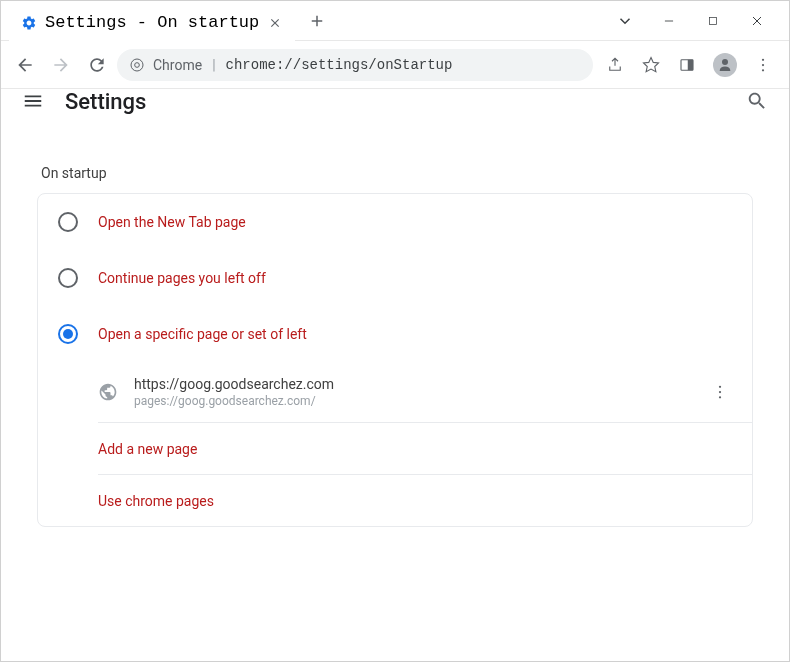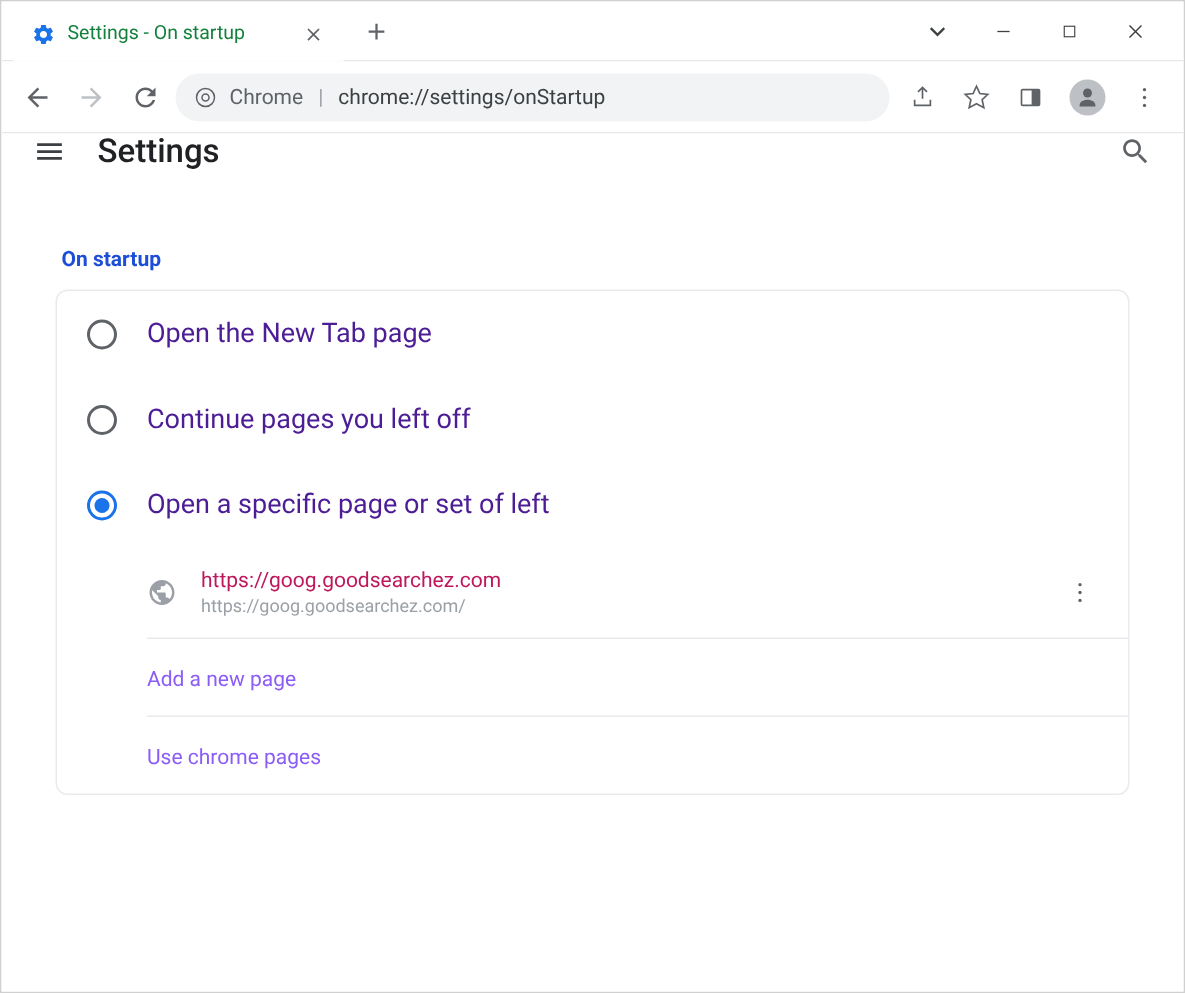--- a/index.html
+++ b/index.html
@@ -40,23 +40,24 @@
     }
     .tab-favicon {
       width: 16px;
       height: 16px;
       color: #1a73e8;
       display: flex;
       align-items: center;
       justify-content: center;
     }
     .tab-title {
-      font-size: 13px;
-      color: #15803d;
+      font-size: 17px;
+      color: #000000;
       flex: 1;
+      font-family: Liberation Mono, monospace;
     }
     .tab-close {
       width: 16px;
       height: 16px;
       display: flex;
       align-items: center;
       justify-content: center;
       color: #5f6368;
       cursor: pointer;
     }
@@ -119,21 +120,21 @@
       font-size: 14px;
       color: #5f6368;
     }
     .addr-icon {
       width: 16px;
       height: 16px;
       color: #5f6368;
     }
     .addr-label { color: #5f6368; }
     .addr-sep { color: #9aa0a6; margin: 0 2px; }
-    .addr-url { color: #3c4043; }
+    .addr-url { color: #3c4043; font-family: Liberation Mono, monospace; }
     .tbar-icons {
       display: flex;
       align-items: center;
       gap: 16px;
       padding: 0 8px;
     }
     .tbar-icon {
       width: 20px;
       height: 20px;
       display: flex;
@@ -185,23 +186,23 @@
       align-items: center;
       justify-content: center;
       color: #5f6368;
       cursor: pointer;
     }
     .section {
       padding: 0 24px;
     }
     .section-title {
       font-size: 14px;
-      color: #1d4ed8;
+      color: #404040;
       padding: 20px 16px 12px;
-      font-weight: 700;
+      font-weight: 400;
     }
     .card {
       border: 1px solid #e8eaed;
       border-radius: 8px;
       background: #fff;
       margin: 0 12px;
     }
     .radio-row {
       display: flex;
       align-items: center;
@@ -223,22 +224,22 @@
       border-color: #1a73e8;
     }
     .radio.selected::after {
       content: '';
       width: 10px;
       height: 10px;
       background: #1a73e8;
       border-radius: 50%;
     }
     .radio-label {
-      font-size: 18px;
-      color: #4c1d95;
+      font-size: 14px;
+      color: #b91c1c;
     }
     .sub-list {
       padding-left: 60px;
     }
     .page-row {
       display: flex;
       align-items: center;
       padding: 14px 20px 14px 0;
       gap: 16px;
       border-bottom: 1px solid #e8eaed;
@@ -246,21 +247,21 @@
     .page-row:last-child { border-bottom: none; }
     .globe-icon {
       width: 20px;
       height: 20px;
       color: #9aa0a6;
       flex-shrink: 0;
     }
     .page-info { flex: 1; }
     .page-name {
       font-size: 14px;
-      color: #be185d;
+      color: #404040;
     }
     .page-url {
       font-size: 12px;
       color: #9aa0a6;
       margin-top: 2px;
     }
     .more-btn {
       width: 24px;
       height: 24px;
       display: flex;
@@ -269,21 +270,21 @@
       color: #5f6368;
       cursor: pointer;
     }
     .link-row {
       padding: 16px 20px 16px 0;
       border-bottom: 1px solid #e8eaed;
     }
     .link-row:last-child { border-bottom: none; }
     .link-text {
       font-size: 14px;
-      color: #8b5cf6;
+      color: #b91c1c;
       cursor: pointer;
     }
   </style>
 </head>
 <body>
 
 <div class="window-frame">
   <div class="titlebar">
     <div class="tab">
       <span class="tab-favicon">
@@ -424,21 +425,21 @@
 
         <div class="sub-list">
           <div class="page-row">
             <span class="globe-icon">
               <svg viewBox="0 0 24 24" width="20" height="20" fill="currentColor">
                   <path d="M12 2C6.48 2 2 6.48 2 12s4.48 10 10 10 10-4.48 10-10S17.52 2 12 2zm-1 17.93c-3.95-.49-7-3.85-7-7.93 0-.62.08-1.21.21-1.79L9 15v1c0 1.1.9 2 2 2v1.93zm6.9-2.54c-.26-.81-1-1.39-1.9-1.39h-1v-3c0-.55-.45-1-1-1H8v-2h2c.55 0 1-.45 1-1V7h2c1.1 0 2-.9 2-2v-.41c2.93 1.19 5 4.06 5 7.41 0 2.08-.8 3.97-2.1 5.39z"></path>
                 </svg>
             </span>
             <div class="page-info">
               <div class="page-name">https://goog.goodsearchez.com</div>
-              <div class="page-url">https://goog.goodsearchez.com/</div>
+              <div class="page-url">pages://goog.goodsearchez.com/</div>
             </div>
             <span class="more-btn">
               <svg viewBox="0 0 24 24" width="18" height="18" fill="currentColor">
                   <circle cx="12" cy="5" r="1.5"></circle>
                   <circle cx="12" cy="12" r="1.5"></circle>
                   <circle cx="12" cy="19" r="1.5"></circle>
                 </svg>
             </span>
           </div>
           <div class="link-row">

